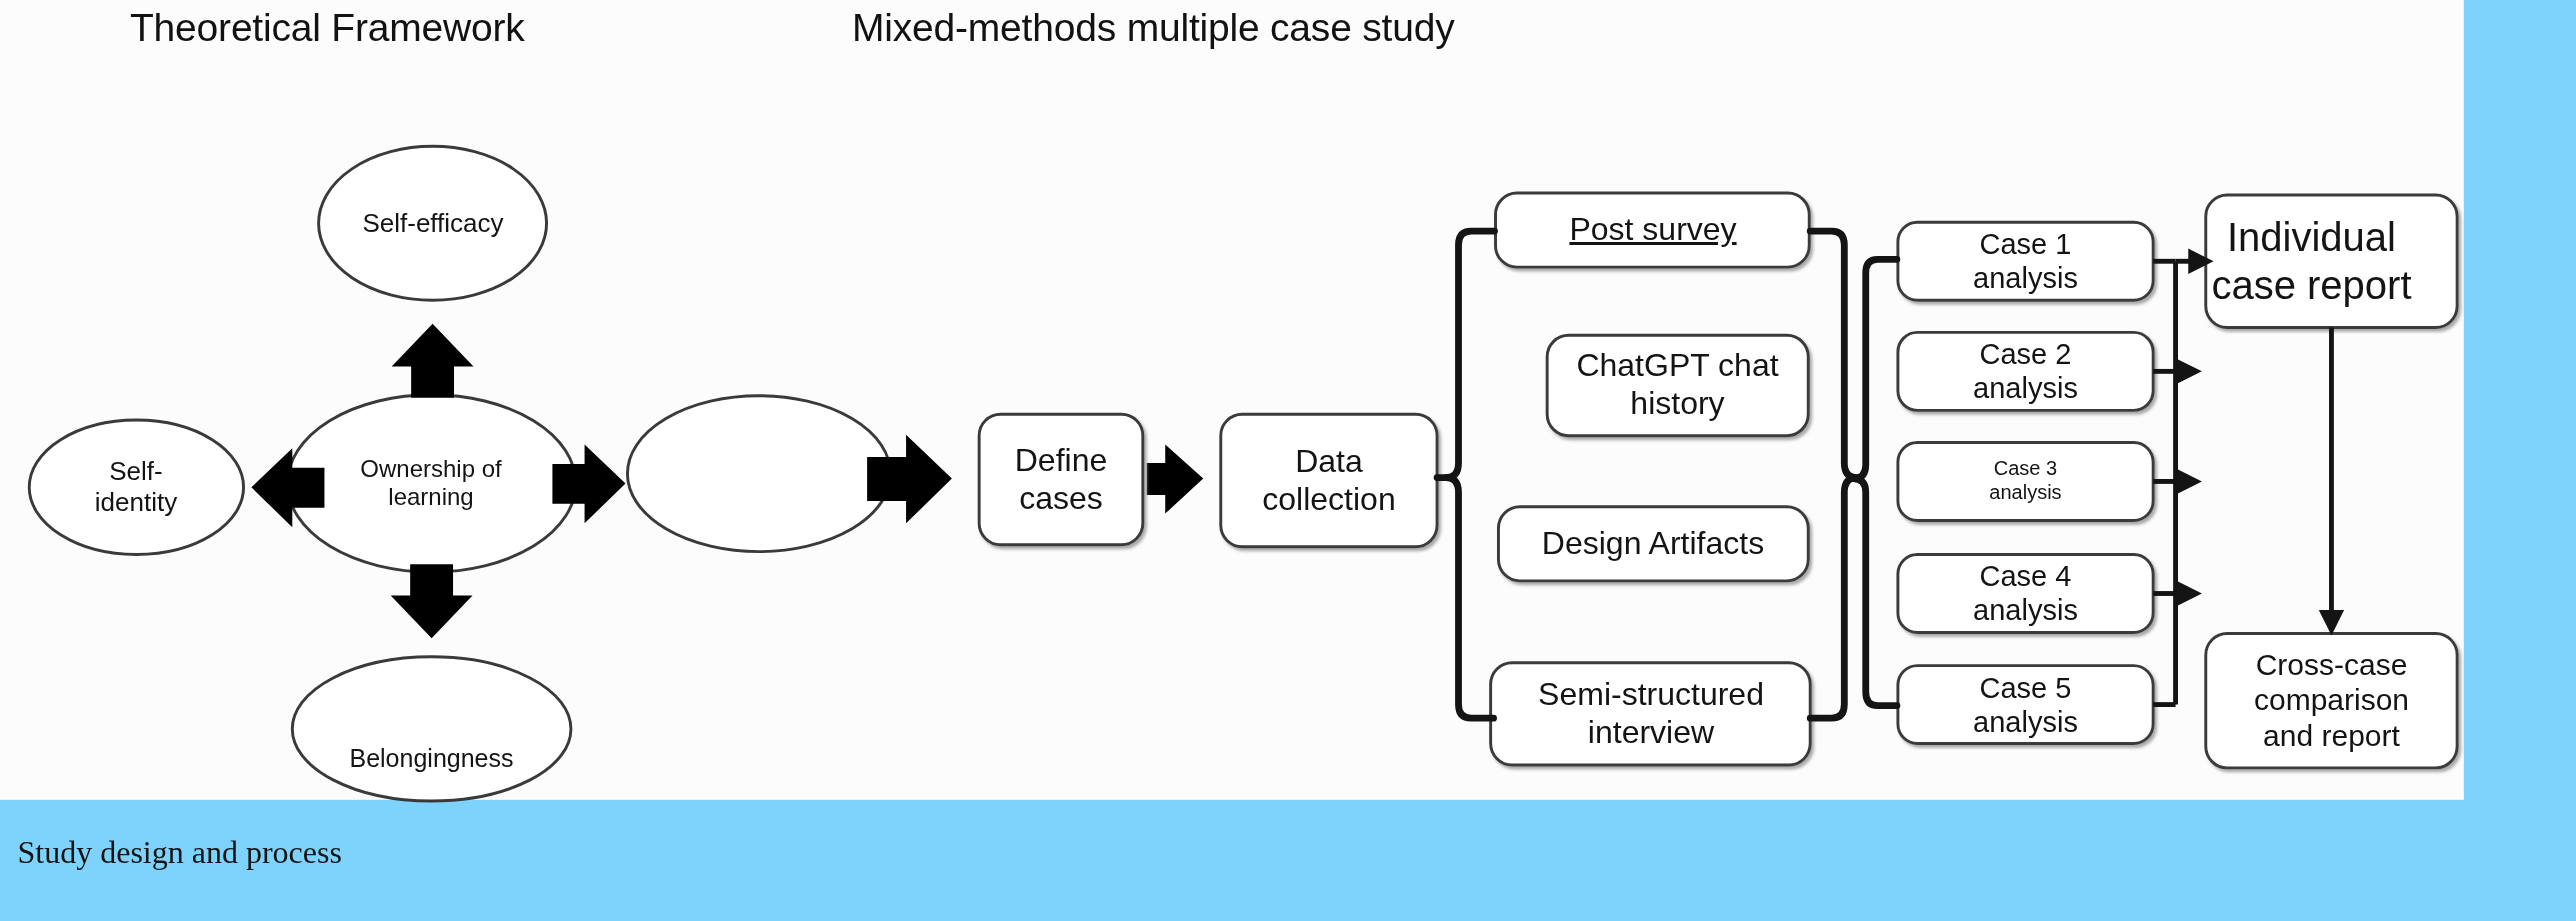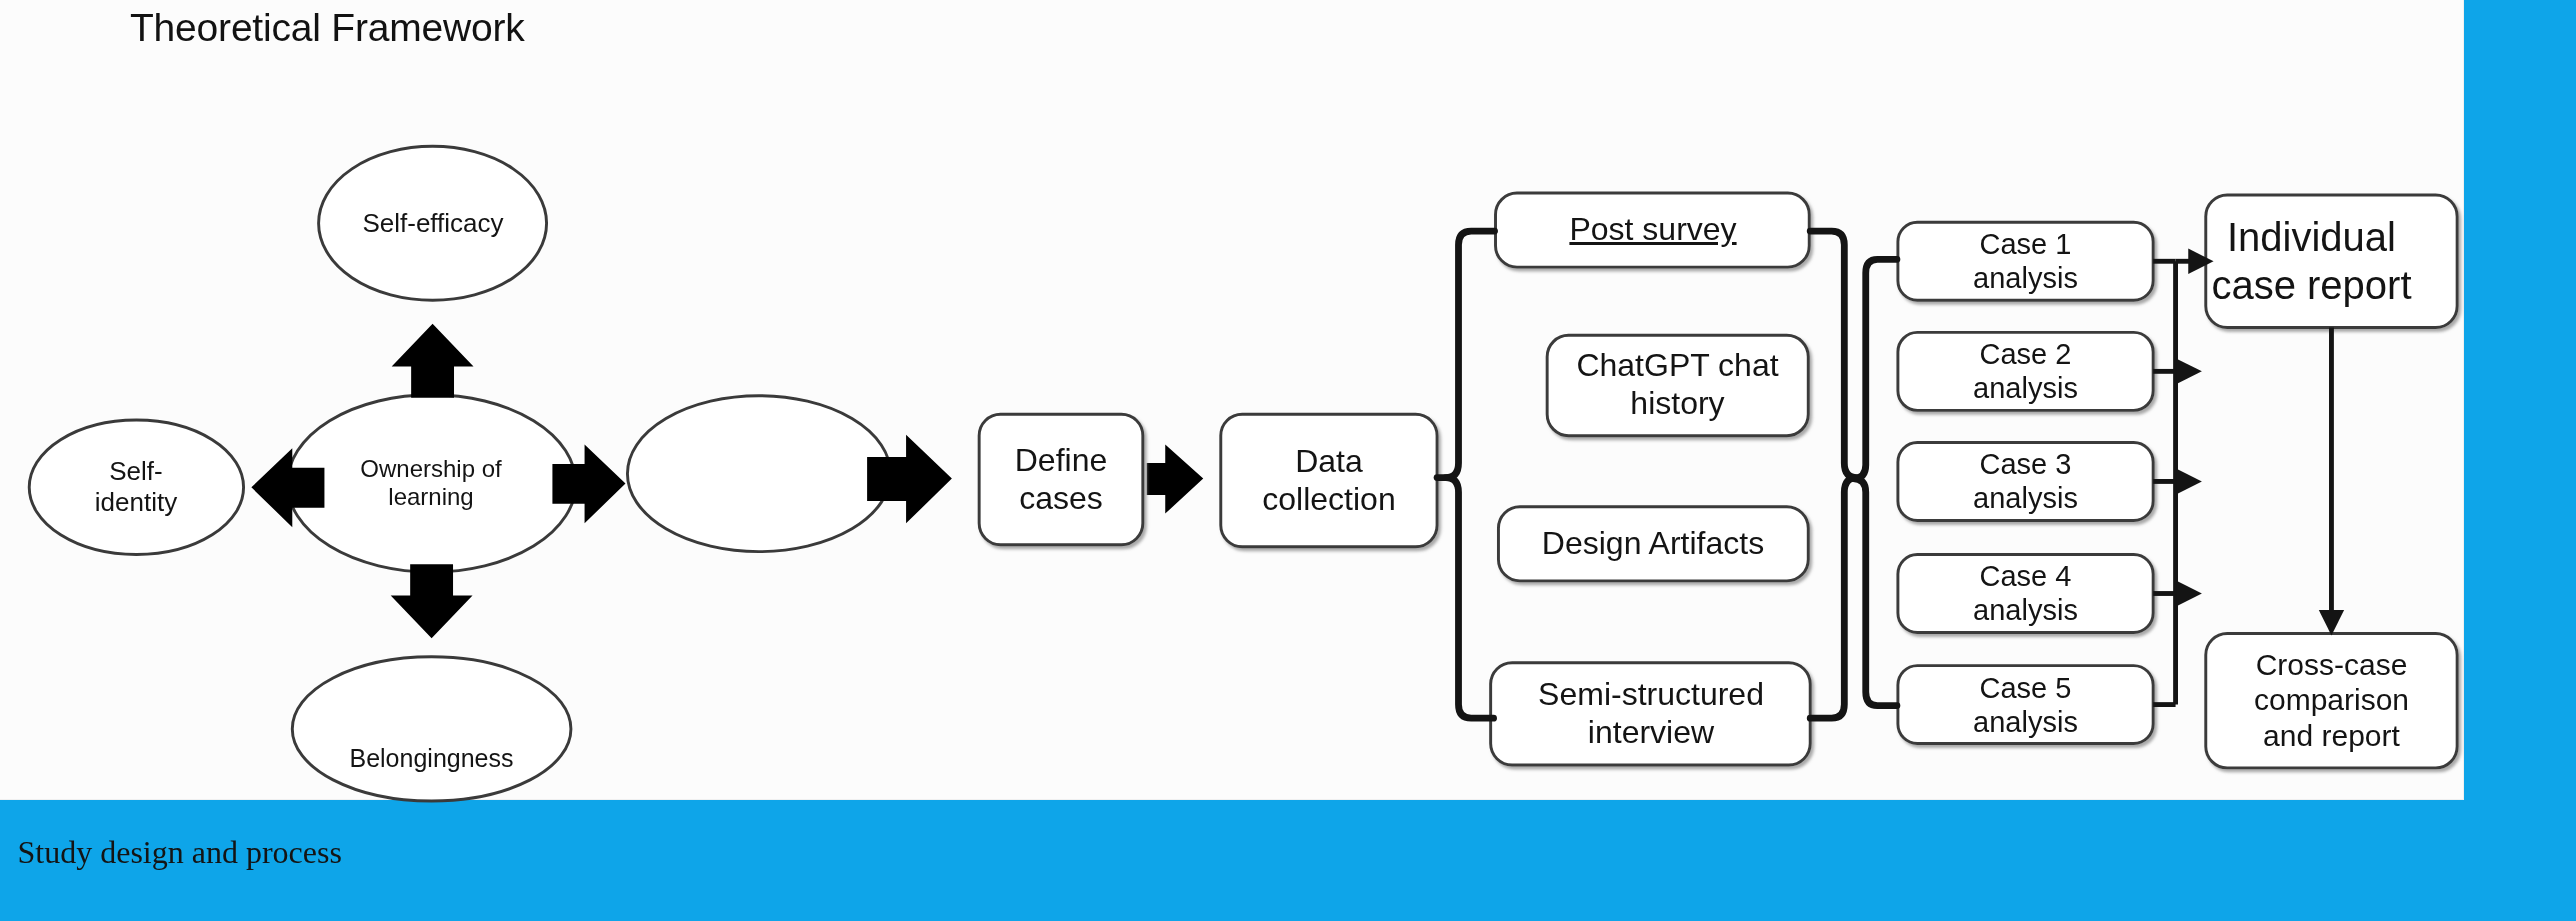--- a/index.html
+++ b/index.html
@@ -9,21 +9,21 @@
     background: #ffffff;
   }
   body {
     font-family: "Liberation Sans", sans-serif;
     color: #1a1a1a;
   }
   #stage {
     position: relative;
     width: 2576px;
     height: 922px;
-    background: #0ea5e9;
+    background: #7dd3fc;
     overflow: hidden;
   }
   
   .slide-canvas {
     position: absolute;
     left: 0;
     top: 0;
     width: 2463px;
     height: 799px;
     background: #fcfcfc;
@@ -153,20 +153,21 @@
       <polygon points="2234,368 2260,381 2234,394"></polygon>
       <polygon points="2234,481 2260,494 2234,507"></polygon>
       <polygon points="2234,596 2260,609 2234,622"></polygon>
       <polygon points="2246,255 2272,268 2246,281"></polygon>
       <polygon points="2380,626 2393,652 2406,626"></polygon>
     </g>
   </svg>
 
   <div class="section-title" id="title-theoretical" style="left:130px;top:5.8px;">Theoretical Framework</div>
 
+  <div class="section-title" id="title-mixed" style="left:852px;top:5.8px;">Mixed-methods multiple case study</div>
 
   <div class="node-label" style="left:319px;top:185px;width:228px;height:76px;font-size:26px;">Self-efficacy</div>
 
   <div class="node-label" style="left:29px;top:443px;width:214px;height:88px;font-size:26px;white-space:pre-line;">Self-
 identity</div>
 
   <div class="node-label" style="left:287px;top:438px;width:288px;height:90px;font-size:24px;white-space:pre-line;">Ownership of
 learning</div>
 
   <div class="node-label" style="left:292px;top:720px;width:279px;height:78px;font-size:25px;text-align:center;">Belongingness</div>
@@ -187,21 +188,21 @@
 
   <div class="node-label" style="left:1491px;top:663px;width:320px;height:102px;font-size:32px;white-space:pre-line;">Semi-structured
 interview</div>
 
   <div class="node-label" style="left:1898px;top:218px;width:255px;height:86px;font-size:29px;white-space:pre-line;">Case 1
 analysis</div>
 
   <div class="node-label" style="left:1898px;top:328px;width:255px;height:86px;font-size:29px;white-space:pre-line;">Case 2
 analysis</div>
 
-  <div class="node-label" style="left:1898px;top:438px;width:255px;height:86px;font-size:29px;white-space:pre-line;">Case 3
+  <div class="node-label" style="left:1898px;top:438px;width:255px;height:86px;font-size:20px;white-space:pre-line;">Case 3
 analysis</div>
 
   <div class="node-label" style="left:1898px;top:550px;width:255px;height:86px;font-size:29px;white-space:pre-line;">Case 4
 analysis</div>
 
   <div class="node-label" style="left:1898px;top:662px;width:255px;height:86px;font-size:29px;white-space:pre-line;">Case 5
 analysis</div>
 
   <div class="node-label" style="left:2206px;top:195px;width:211px;height:133px;font-size:40px;white-space:pre-line;">Individual
 case report</div>

